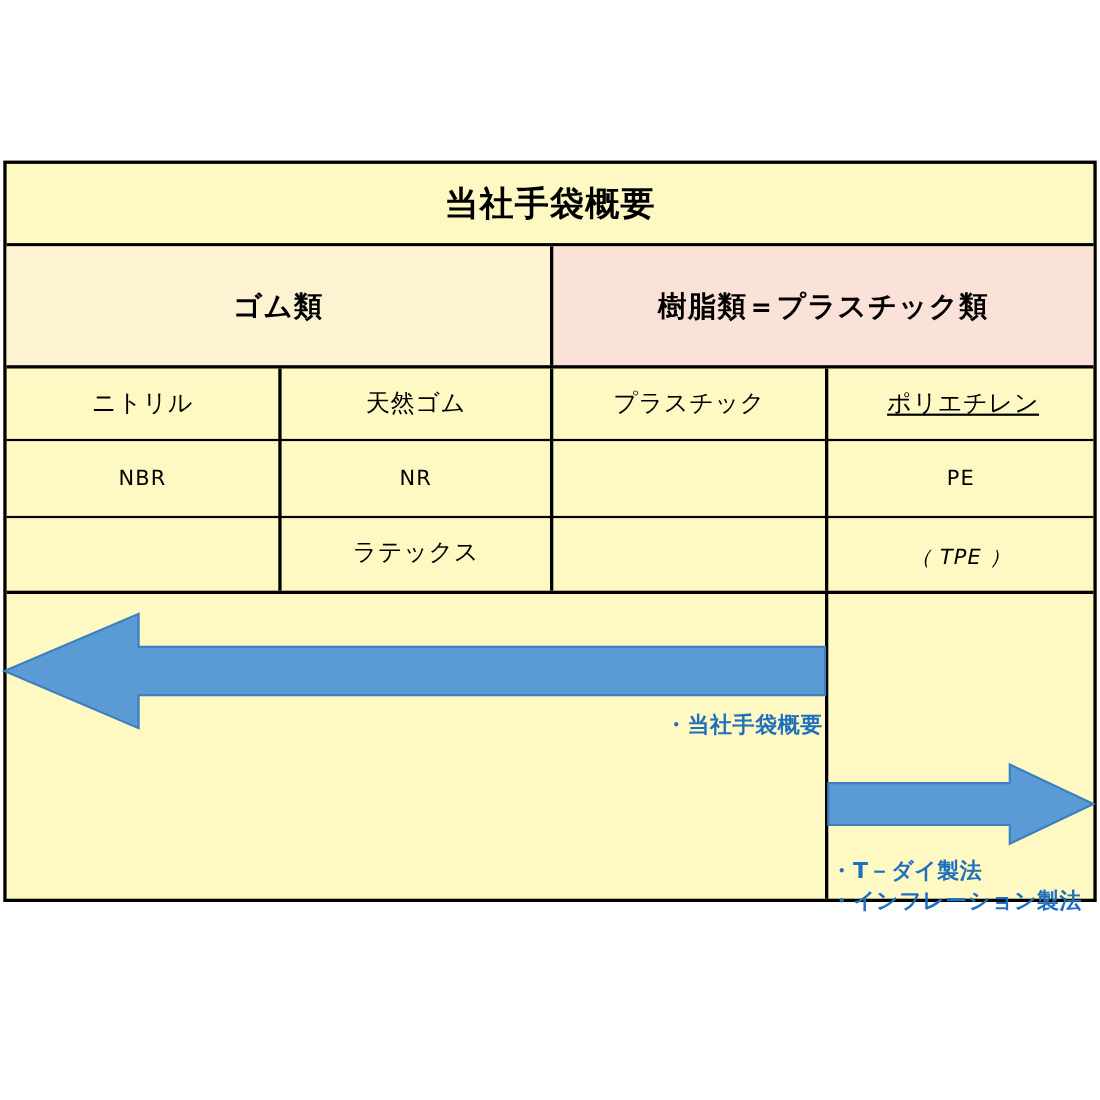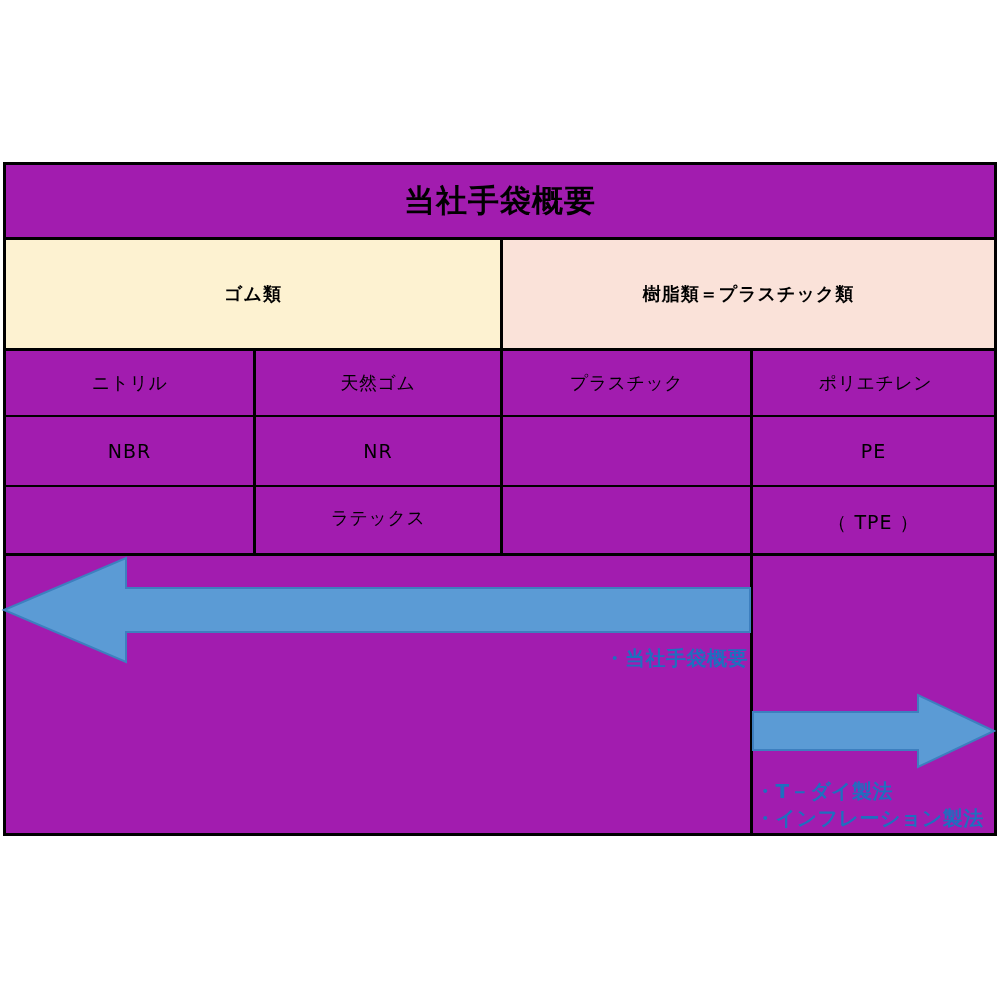--- a/index.html
+++ b/index.html
@@ -18,26 +18,26 @@
     position: relative;
     width: 1000px;
     height: 1000px;
     background: #ffffff;
   }
 
   
   .table-frame {
     position: absolute;
     left: 3px;
-    top: 162px;
+    top: 146px;
     width: 994px;
     height: 674px;
     border: 3px solid #000000;
     box-sizing: border-box;
-    background: #a21caf;
+    background: #fef9c3;
   }
 
   
   .hline {
     position: absolute;
     left: 0;
     width: 100%;
     height: 0;
     border-top: 3px solid #000000;
   }
@@ -62,30 +62,30 @@
     color: #000000;
   }
 
   .title-cell {
     font-size: 31px;
     font-weight: bold;
     letter-spacing: 1px;
   }
 
   .group-cell {
-    font-size: 18px;
+    font-size: 26px;
     font-weight: bold;
     letter-spacing: 1px;
   }
 
   .group-rubber  { background: #FDF2D1; }
   .group-resin   { background: #FAE2D9; }
 
   .body-cell {
-    font-size: 18px;
+    font-size: 22px;
     font-weight: normal;
     letter-spacing: 0.5px;
   }
   .body-cell.latin { font-size: 19px; letter-spacing: 1px; }
 
   
   .arrow-svg {
     position: absolute;
     display: block;
   }
@@ -118,34 +118,34 @@
 
     <div class="cell group-cell group-resin" style="left:497px; top:75px; width:491px; height:108px;">樹脂類＝プラスチック類</div>
 
     <div class="vline" style="left:494px; top:75px; height:108px;"></div>
 
     <div class="hline" style="top:183px;"></div>
 
     <div class="cell body-cell" style="left:0; top:186px; width:247px; height:64px;">ニトリル</div>
     <div class="cell body-cell" style="left:250px; top:186px; width:244px; height:64px;">天然ゴム</div>
     <div class="cell body-cell" style="left:497px; top:186px; width:247px; height:64px;">プラスチック</div>
-    <div class="cell body-cell" style="left:747px; top:186px; width:245px; height:64px;">ポリエチレン</div>
+    <div class="cell body-cell" style="left:747px; top:186px; width:245px; height:64px;text-decoration:underline;">ポリエチレン</div>
 
     <div class="hline thin" style="top:250px;"></div>
 
     <div class="cell body-cell latin" style="left:0; top:252px; width:247px; height:68px;">NBR</div>
     <div class="cell body-cell latin" style="left:250px; top:252px; width:244px; height:68px;">NR</div>
     <div class="cell body-cell latin" style="left:747px; top:252px; width:241px; height:68px;">PE</div>
 
     <div class="hline thin" style="top:320px;"></div>
 
     <div class="cell body-cell" style="left:0; top:322px; width:247px; height:66px;"></div>
     <div class="cell body-cell" style="left:250px; top:322px; width:244px; height:61px;border-radius:28px;">ラテックス</div>
     <div class="cell body-cell" style="left:497px; top:322px; width:247px; height:66px;"></div>
-    <div class="cell body-cell latin" style="left:747px; top:322px; width:241px; height:71px;">（ TPE ）</div>
+    <div class="cell body-cell latin" style="left:747px; top:322px; width:241px; height:71px;font-style:italic;">（ TPE ）</div>
 
     <div class="vline" style="left:247px; top:186px; height:202px;"></div>
     <div class="vline" style="left:494px; top:186px; height:202px;"></div>
     <div class="vline" style="left:744px; top:186px; height:202px;"></div>
 
     <div class="hline" style="top:388px;"></div>
 
     <div class="vline" style="left:744px; top:388px; height:280px;"></div>
 
   </div>

